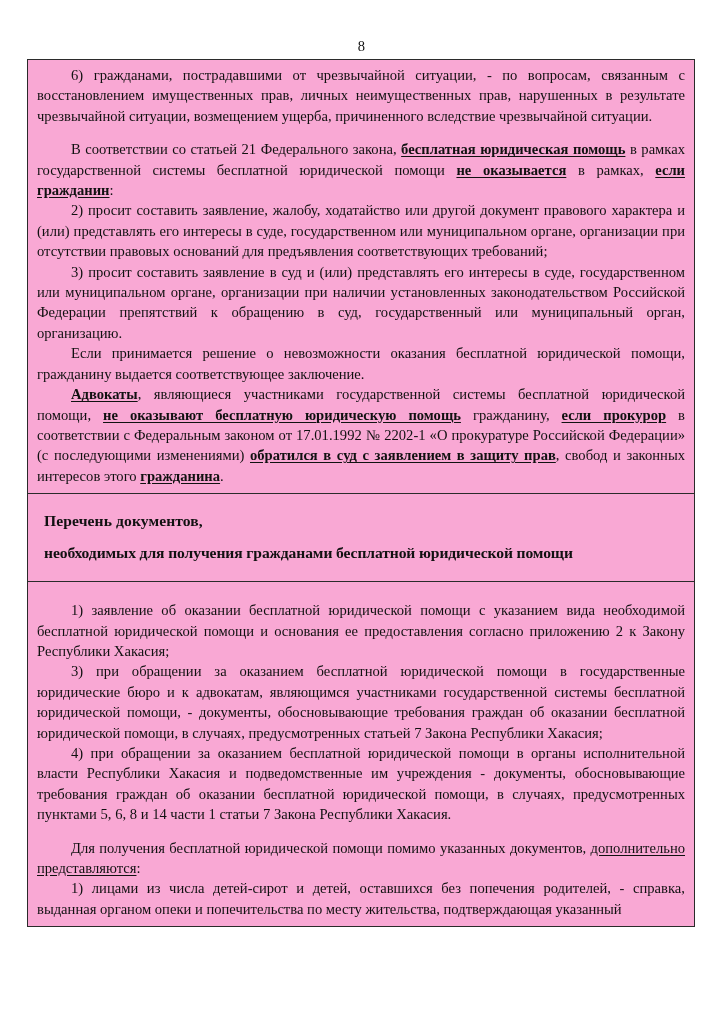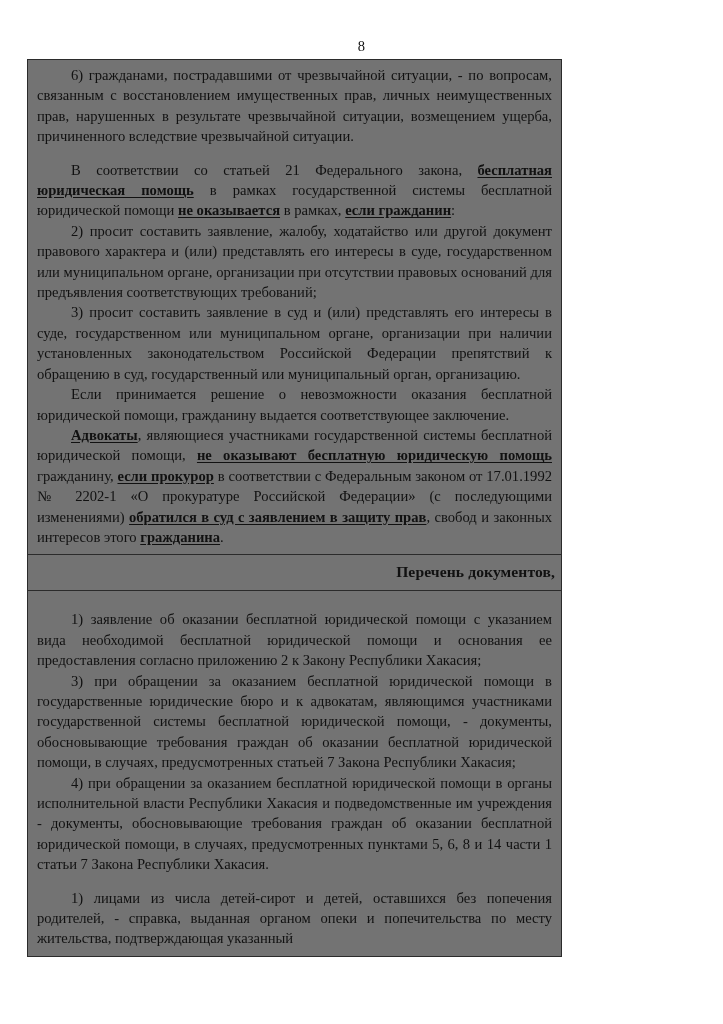--- a/index.html
+++ b/index.html
@@ -35,24 +35,24 @@
     font-size: 14.5px;
     line-height: 16px;
     letter-spacing: 0.2px;
   }
 
   
   .frame {
     position: absolute;
     left: 27px;
     top: 59px;
-    width: 535px;
+    width: 668px;
     box-sizing: border-box;
     border: 1.4px solid #2b2b2b;
-    background: #737373;
+    background: #f9a8d4;
   }
 
   .cell {
     box-sizing: border-box;
     padding: 5px 9px 7px 9px;
   }
   .cell + .cell {
     border-top: 1.4px solid #2b2b2b;
   }
 
@@ -64,22 +64,22 @@
     text-justify: inter-word;
     text-indent: 34px;
     hyphens: none;
   }
 
   
   .heading-cell {
     padding: 6px 6px 7px 6px;
   }
   .heading-line {
-    margin: 0;
-    text-align: right;
+    margin: 10px;
+    text-align: left;
     text-indent: 0;
     font-weight: bold;
     font-size: 15.6px;
     line-height: 22px;
     letter-spacing: 0.1px;
   }
   .heading-line.wide {
     font-size: 15.6px;
     letter-spacing: -0.1px;
   }
@@ -102,25 +102,27 @@
         <span class="spacer"></span>
         <p id="p-article-21"><span>В соответствии со статьей 21 Федерального закона, </span><span class="bu">бесплатная юридическая помощь</span><span> в рамках государственной системы бесплатной юридической помощи </span><span class="bu">не оказывается</span><span> в рамках, </span><span class="bu">если гражданин</span><span>:</span></p>
         <p id="p-item-2"><span>2) просит составить заявление, жалобу, ходатайство или другой документ правового характера и (или) представлять его интересы в суде, государственном или муниципальном органе, организации при отсутствии правовых оснований для предъявления соответствующих требований;</span></p>
         <p id="p-item-3"><span>3) просит составить заявление в суд и (или) представлять его интересы в суде, государственном или муниципальном органе, организации при наличии установленных законодательством Российской Федерации препятствий к обращению в суд, государственный или муниципальный орган, организацию.</span></p>
         <p id="p-conclusion"><span>Если принимается решение о невозможности оказания бесплатной юридической помощи, гражданину выдается соответствующее заключение.</span></p>
         <p id="p-advocates"><span class="bu">Адвокаты</span><span>, являющиеся участниками государственной системы бесплатной юридической помощи, </span><span class="bu">не оказывают бесплатную юридическую помощь</span><span> гражданину, </span><span class="bu">если прокурор</span><span> в соответствии с Федеральным законом от 17.01.1992 № 2202-1 «О прокуратуре Российской Федерации» (с последующими изменениями) </span><span class="bu">обратился в суд с заявлением в защиту прав</span><span>, свобод и законных интересов этого </span><span class="bu">гражданина</span><span>.</span></p>
       </div>
 
     <div class="cell heading-cell">
       <p class="heading-line">Перечень документов,</p>
+      <p class="heading-line wide">необходимых для получения гражданами бесплатной юридической помощи</p>
     </div>
 
     <div class="cell" id="cell-documents">
         <span class="spacer"></span>
         <p id="p-doc-1"><span>1) заявление об оказании бесплатной юридической помощи с указанием вида необходимой бесплатной юридической помощи и основания ее предоставления согласно приложению 2 к Закону Республики Хакасия;</span></p>
         <p id="p-doc-3"><span>3) при обращении за оказанием бесплатной юридической помощи в государственные юридические бюро и к адвокатам, являющимся участниками государственной системы бесплатной юридической помощи, - документы, обосновывающие требования граждан об оказании бесплатной юридической помощи, в случаях, предусмотренных статьей 7 Закона Республики Хакасия;</span></p>
         <p id="p-doc-4"><span>4) при обращении за оказанием бесплатной юридической помощи в органы исполнительной власти Республики Хакасия и подведомственные им учреждения - документы, обосновывающие требования граждан об оказании бесплатной юридической помощи, в случаях, предусмотренных пунктами 5, 6, 8 и 14 части 1 статьи 7 Закона Республики Хакасия.</span></p>
         <span class="spacer"></span>
+        <p id="p-additional"><span>Для получения бесплатной юридической помощи помимо указанных документов, </span><span class="u">дополнительно представляются</span><span>:</span></p>
         <p id="p-add-1"><span>1) лицами из числа детей-сирот и детей, оставшихся без попечения родителей, - справка, выданная органом опеки и попечительства по месту жительства, подтверждающая указанный</span></p>
       </div>
 
   </div>
 </div>
 
 </body></html>

